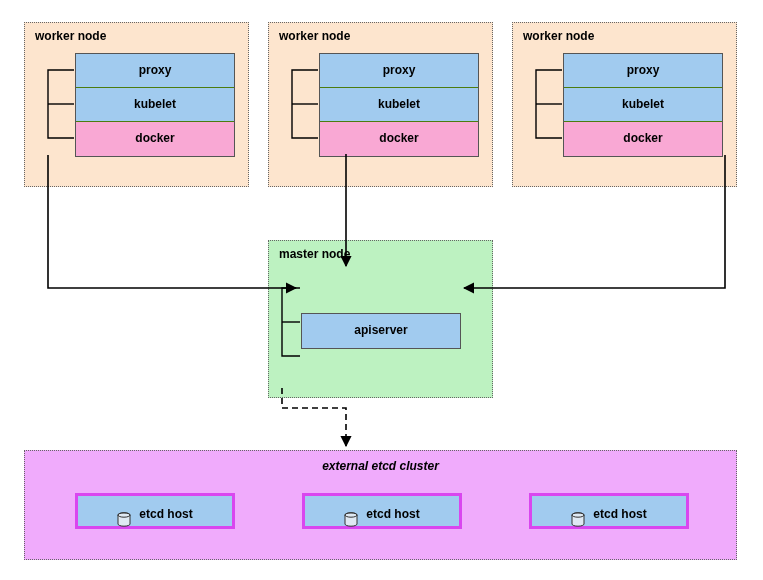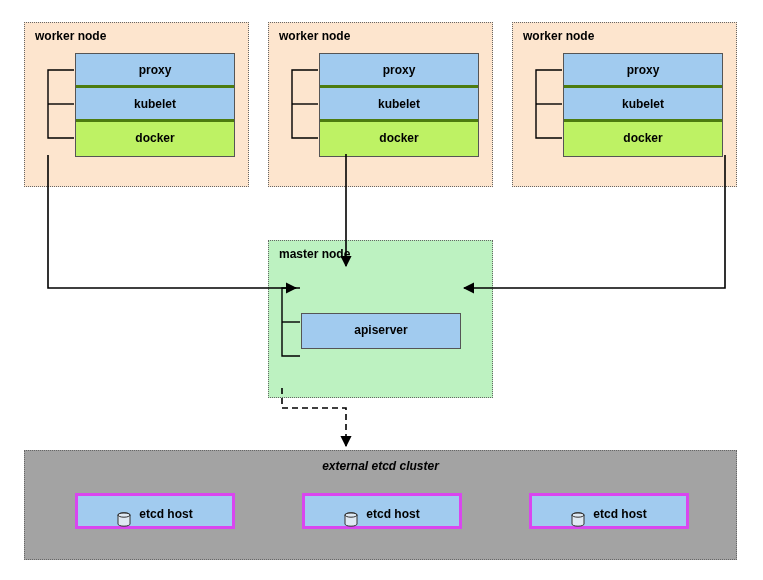--- a/index.html
+++ b/index.html
@@ -18,21 +18,21 @@
     box-sizing: border-box;
   }
   .worker-box {
     background: #FDE5CE;
     text-decoration: underline;
   }
   .master-box {
     background: #BDF2C1;
   }
   .etcd-box {
-    background: #a3a3a3;
+    background: #f0abfc;
   }
   .node-title {
     position: absolute;
     top: 6px;
     left: 10px;
     font-weight: bold;
   }
   .etcd-title {
     position: absolute;
     top: 8px;
@@ -40,30 +40,30 @@
     text-align: center;
     font-weight: bold;
     font-style: italic;
   }
   .stack {
     position: absolute;
     border: 1px solid #555;
     box-sizing: border-box;
   }
   .cell {
-    border-bottom: 3px solid #4d7c0f;
+    border-bottom: 1px solid #4d7c0f;
     text-align: center;
     line-height: 33px;
     height: 34px;
     font-weight: bold;
     box-sizing: border-box;
   }
   .cell:last-child { border-bottom: none; }
   .c-blue { background: #A1CBEF; }
-  .c-light { background: #bef264; }
+  .c-light { background: #f9a8d4; }
   .etcd-host {
     position: absolute;
     border: 3px solid #d946ef;
     background: #A1CBEF;
     height: 36px;
     line-height: 36px;
     text-align: center;
     font-weight: bold;
     box-sizing: border-box;
   }

